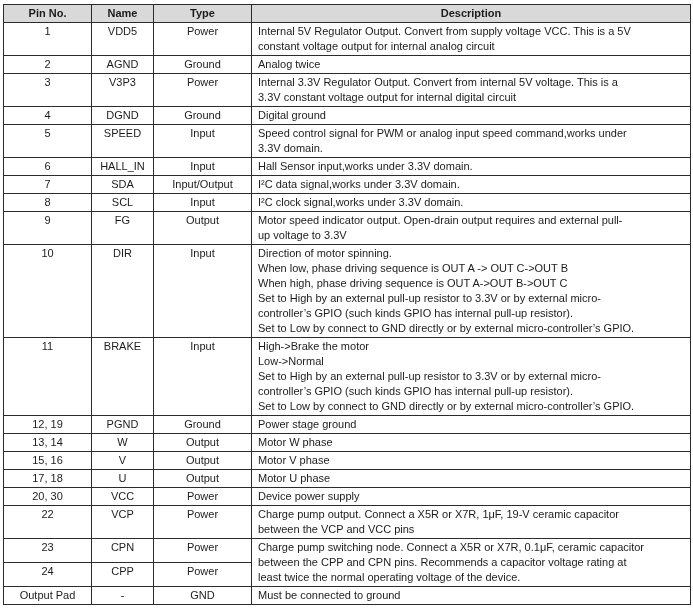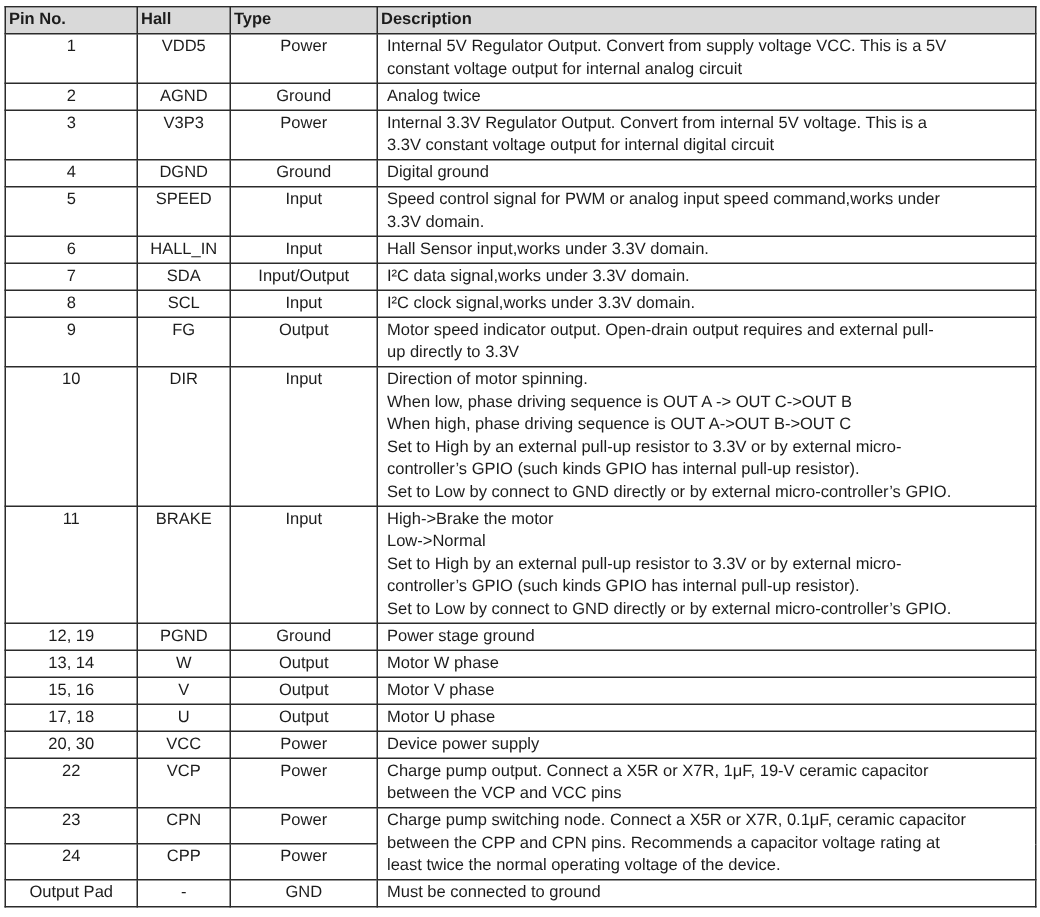--- a/index.html
+++ b/index.html
@@ -27,21 +27,21 @@
     border: 1px solid #2b2b2b;
     font-size: 11px;
     line-height: 15px;
     color: #1c1c1c;
     vertical-align: top;
     overflow: hidden;
   }
   .pin-table th {
     background: #d9d9d9;
     font-weight: bold;
-    text-align: left;
+    text-align: center;
     padding: 1px 2px;
   }
   .pin-table td {
     padding: 1px 2px;
     text-align: center;
     background: #ffffff;
   }
   .pin-table td.desc {
     text-align: left;
     padding: 1px 6px;
@@ -55,21 +55,21 @@
   <table class="pin-table">
     <colgroup>
       <col style="width:88px">
       <col style="width:62px">
       <col style="width:98px">
       <col style="width:439px">
     </colgroup>
     <thead>
       <tr>
         <th>Pin No.</th>
-        <th>Hall</th>
+        <th>Name</th>
         <th>Type</th>
         <th>Description</th>
       </tr>
     </thead>
     <tbody id="table-body">
         <tr>
           <td>1</td>
           <td>VDD5</td>
           <td>Power</td>
           <td class="desc">Internal 5V Regulator Output. Convert from supply voltage VCC. This is a 5V
@@ -117,21 +117,21 @@
           <td>8</td>
           <td>SCL</td>
           <td>Input</td>
           <td class="desc">I²C clock signal,works under 3.3V domain.</td>
         </tr>
         <tr>
           <td>9</td>
           <td>FG</td>
           <td>Output</td>
           <td class="desc">Motor speed indicator output. Open-drain output requires and external pull-
-up directly to 3.3V</td>
+up voltage to 3.3V</td>
         </tr>
         <tr>
           <td>10</td>
           <td>DIR</td>
           <td>Input</td>
           <td class="desc">Direction of motor spinning.
 When low, phase driving sequence is OUT A -&gt; OUT C-&gt;OUT B
 When high, phase driving sequence is OUT A-&gt;OUT B-&gt;OUT C
 Set to High by an external pull-up resistor to 3.3V or by external micro-
 controller’s GPIO (such kinds GPIO has internal pull-up resistor).

